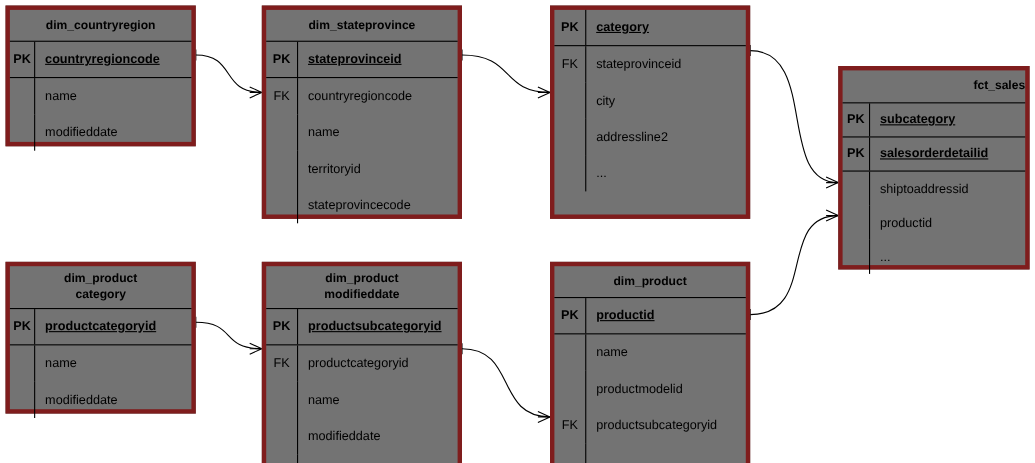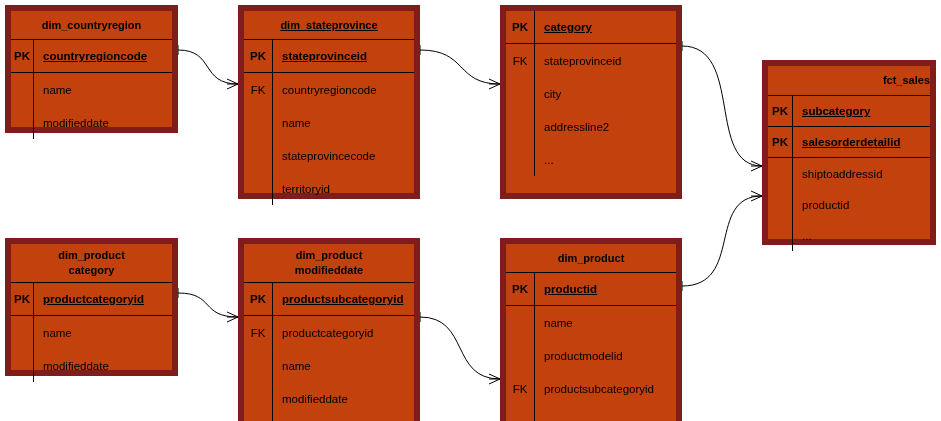--- a/index.html
+++ b/index.html
@@ -12,22 +12,22 @@
     position:relative;
     width:941px;
     height:421px;
     background:#ffffff;
     overflow:hidden;
   }
   
   .entity{
     position:absolute;
     box-sizing:border-box;
-    border:6px solid #7f1d1d;
-    background:#c2410c;
+    border:4px solid #7f1d1d;
+    background:#737373;
   }
   .ent-title{
     box-sizing:border-box;
     border-bottom:1px solid #000000;
     text-align:center;
     font-weight:bold;
     font-size:11px;
     color:#000000;
     line-height:15px;
     display:flex;
@@ -138,40 +138,40 @@
         <div class="ent-row" style="height: 33px;">
           <div class="key-cell" style="width: 23px;"></div>
           <div class="attr-cell">name</div>
         </div>
         <div class="ent-row" style="height: 33px;">
           <div class="key-cell" style="width: 23px;"></div>
           <div class="attr-cell">modifieddate</div>
         </div>
       </div>
       <div class="entity" style="left: 238px; top: 5px; width: 182px; height: 194px;">
-        <div class="ent-title" style="height: 29px; text-decoration: underline;"><span>dim_stateprovince</span></div>
+        <div class="ent-title" style="height: 29px;"><span>dim_stateprovince</span></div>
         <div class="ent-row sep" style="height: 33px;">
           <div class="key-cell" style="width: 29px;">PK</div>
           <div class="attr-cell pk">stateprovinceid</div>
         </div>
         <div class="ent-row" style="height: 33px;">
           <div class="key-cell fk" style="width: 29px;">FK</div>
           <div class="attr-cell">countryregioncode</div>
         </div>
         <div class="ent-row" style="height: 33px;">
           <div class="key-cell" style="width: 29px;"></div>
           <div class="attr-cell">name</div>
         </div>
         <div class="ent-row" style="height: 33px;">
           <div class="key-cell" style="width: 29px;"></div>
+          <div class="attr-cell">territoryid</div>
+        </div>
+        <div class="ent-row" style="height: 33px;">
+          <div class="key-cell" style="width: 29px;"></div>
           <div class="attr-cell">stateprovincecode</div>
-        </div>
-        <div class="ent-row" style="height: 33px;">
-          <div class="key-cell" style="width: 29px;"></div>
-          <div class="attr-cell">territoryid</div>
         </div>
       </div>
       <div class="entity" style="left: 500px; top: 5px; width: 182px; height: 194px;">
         <div class="ent-row sep" style="height: 33px;">
           <div class="key-cell" style="width: 29px;">PK</div>
           <div class="attr-cell pk">category</div>
         </div>
         <div class="ent-row" style="height: 33px;">
           <div class="key-cell fk" style="width: 29px;">FK</div>
           <div class="attr-cell">stateprovinceid</div>

